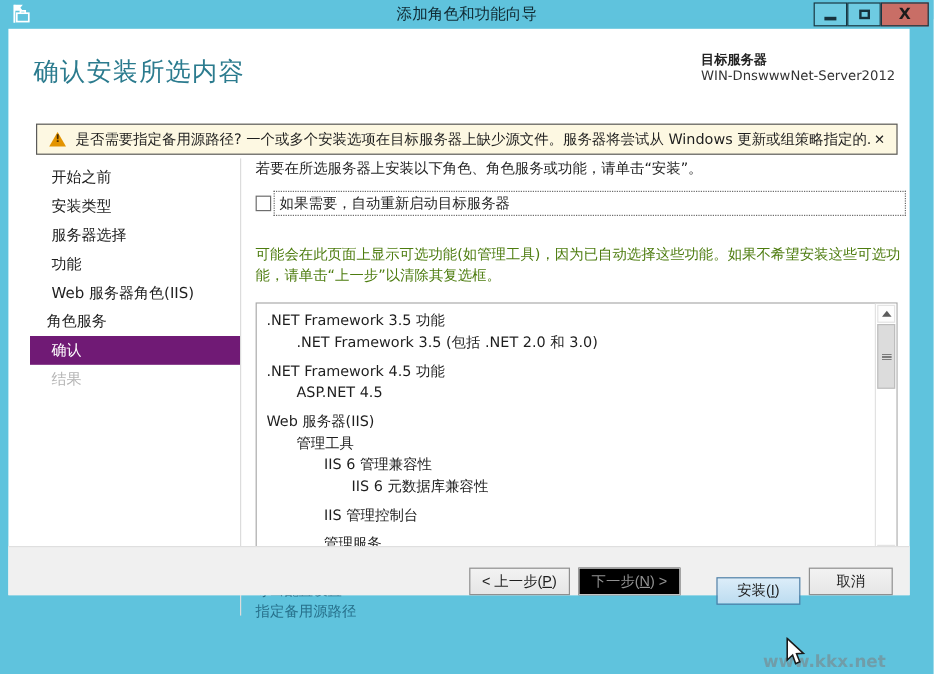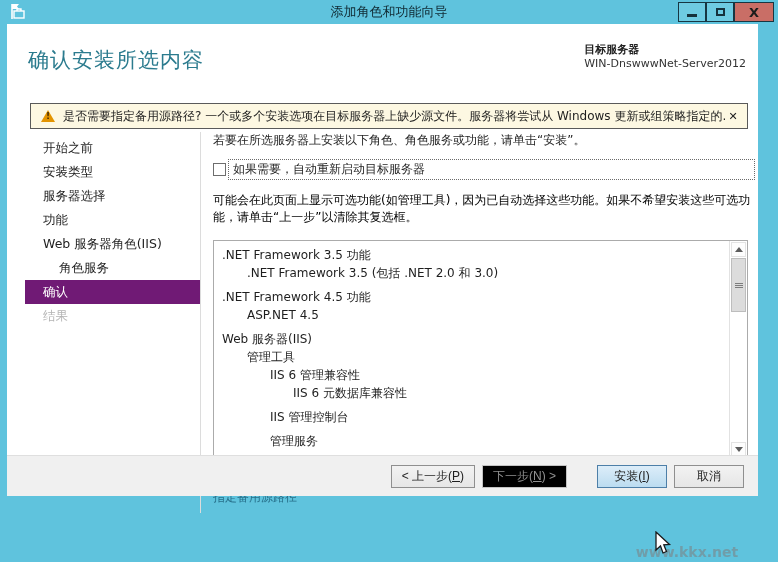--- a/index.html
+++ b/index.html
@@ -32,31 +32,31 @@
     background:#fdf8e2; border:1px solid #5a5a5a; display:flex; align-items:center; padding:0 6px; }
   .warn-icon { width:0; height:0; border-left:7px solid transparent; border-right:7px solid transparent;
     border-bottom:12px solid #e39400; position:relative; margin:0 8px 0 4px; }
   .warn-icon::after { content:"!"; position:absolute; left:-2px; top:1px; font-size:9px; font-weight:bold; color:#4a2d00; }
   .banner-text { flex:1; font-size:12px; color:#1e1e1e; white-space:nowrap; overflow:hidden; }
   .banner-close { width:16px; height:16px; font-size:11px; font-weight:bold; color:#222;
     display:flex; align-items:center; justify-content:center; cursor:default; }
   
   .sidebar { position:absolute; left:0; top:112px; width:193px; }
   .nav-item { height:24px; line-height:24px; padding-left:36px; font-size:12.5px; color:#1e1e1e; cursor:default; }
-  .nav-item.indent { padding-left:52px; }
+  .nav-item.indent { padding-left:32px; }
   .nav-item.selected { background:#701a75; color:#ffffff; margin-left:18px; padding-left:18px; }
   .nav-item.disabled { color:#b4b4b4; }
   .vdivider { position:absolute; left:193px; top:108px; width:1px; height:381px; background:#dcdcdc; }
   
   .content { position:absolute; left:206px; top:108px; width:542px; }
   .instruction { font-size:12px; margin-bottom:11px; line-height:16px; }
-  .chk-row { display:flex; align-items:center; margin-bottom:12px; }
+  .chk-row { display:flex; align-items:center; margin-bottom:24px; }
   .checkbox { width:13px; height:13px; border:1px solid #6d6d6d; background:#fff; flex:none; margin-right:2px; }
   .chk-label { flex:1; border:1px dotted #6a6a6a; padding:1px 4px; font-size:12px; }
-  .note { font-size:12px; line-height:17px; margin-bottom:14px; color:#000000; }
+  .note { font-size:12px; line-height:17px; margin-bottom:14px; color:#4d7c0f; }
   
   .listbox { position:relative; width:535px; height:219px; border:1px solid #ababab; background:#fff; overflow:hidden; }
   .list-inner { position:absolute; left:0; top:0; right:18px; bottom:0; padding:5px 0 0 0; }
   .li { font-size:12px; line-height:18px; white-space:nowrap; }
   .li.lvl0 { padding-left:8px; }
   .li.lvl1 { padding-left:33px; }
   .li.lvl2 { padding-left:56px; }
   .li.lvl3 { padding-left:79px; }
   .li.gap { margin-top:6px; }
   
@@ -71,21 +71,21 @@
   .grip { width:8px; height:5px; background:repeating-linear-gradient(to bottom,#7c7c7c 0 1px,transparent 1px 2px); }
   
   .links { margin-top:13px; }
   .link { display:block; font-size:12px; color:#27708b; text-decoration:none; line-height:17px; cursor:pointer; }
   
   .footer { position:absolute; left:0; bottom:0; width:751px; height:41px; background:#f0f0f0; border-top:1px solid #dfdfdf; }
   .btn-row { position:absolute; right:14px; top:9px; display:flex; align-items:center; }
   .btn { height:23px; min-width:70px; padding:0 10px; font-size:12px; text-align:center; line-height:21px;
     background:linear-gradient(#f2f2f2,#e6e6e6); border:1px solid #8f8f8f; color:#1e1e1e; cursor:default; }
   .btn.disabled { background:#000000; border-color:#c3c3c3; color:#929292; }
-  .btn.primary { background:linear-gradient(#dcedf9,#bcdcf0); border:1px solid #4d7fa8; }
+  .btn.primary { background:linear-gradient(#dcedf9,#bcdcf0); border:1px solid #4d7fa8;margin-top:16px; }
   .btn + .btn { margin-left:7px; }
   .btn.gap-left { margin-left:30px; }
   .u { text-decoration:underline; }
   
   .watermark { position:absolute; right:2px; bottom:2px; width:178px; text-align:center; pointer-events:none; z-index:30; }
   .wm-big { font-size:34px; font-weight:bold; color:rgba(125,125,125,0.42); letter-spacing:0px; line-height:36px;
     text-shadow:1px 1px 0 rgba(255,255,255,0.5); }
   .wm-url { font-size:14px; font-weight:bold; color:rgba(125,125,125,0.55); line-height:16px; }
   
   .cursor { position:absolute; left:652px; top:531px; z-index:40; pointer-events:none; }

